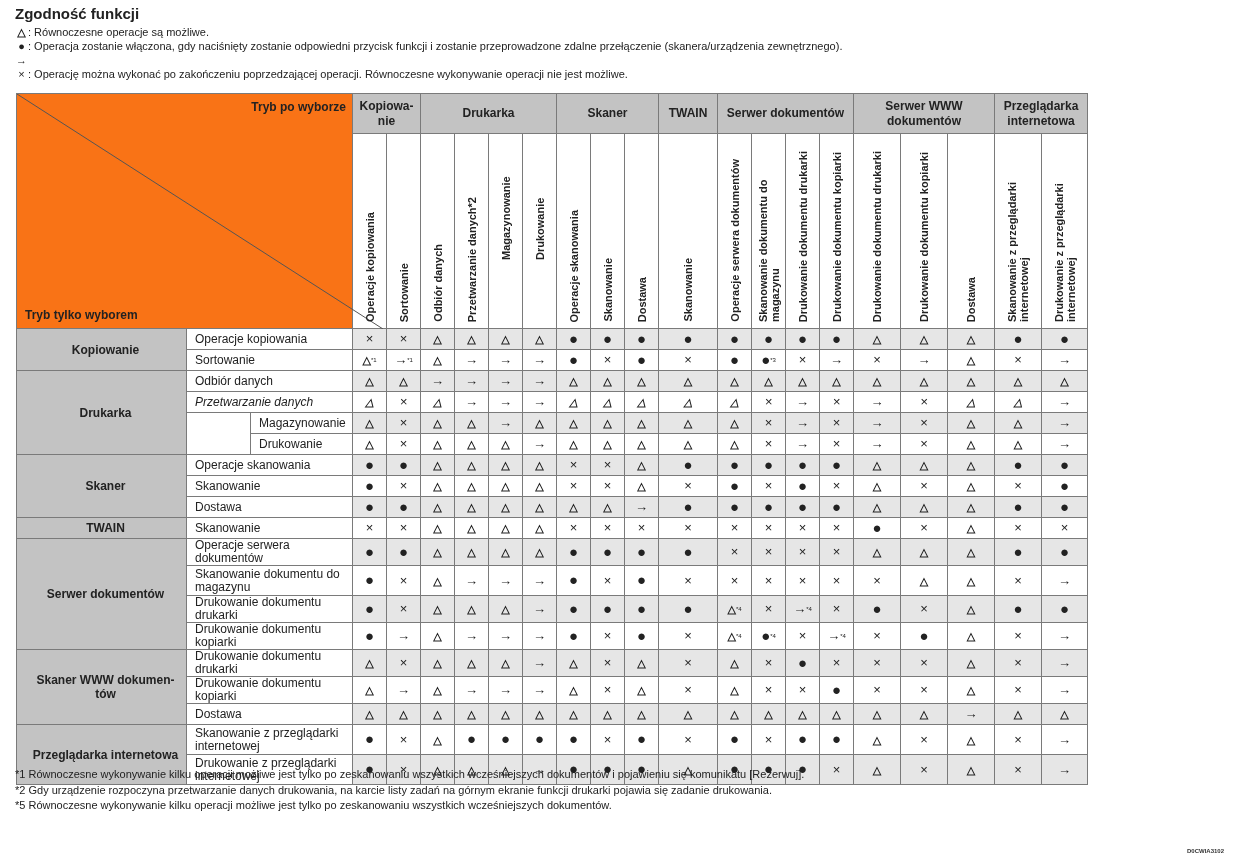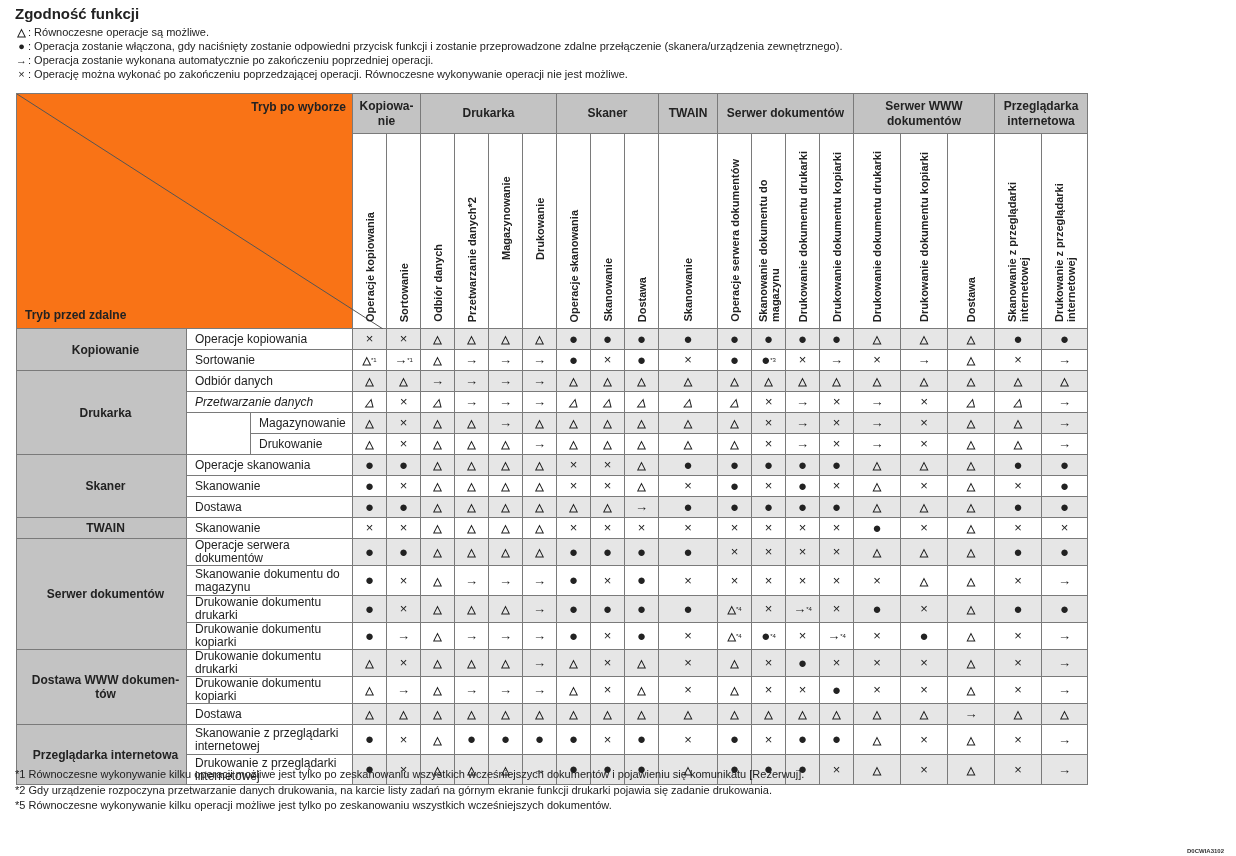--- a/index.html
+++ b/index.html
@@ -42,21 +42,20 @@
   <div class="row">
       <span class="sym">△</span>
       <span>: Równoczesne operacje są możliwe.</span>
     </div>
   <div class="row">
       <span class="sym">●</span>
       <span>: Operacja zostanie włączona, gdy naciśnięty zostanie odpowiedni przycisk funkcji i zostanie przeprowadzone zdalne przełączenie (skanera/urządzenia zewnętrznego).</span>
     </div>
   <div class="row">
       <span class="sym">→</span>
-      <span>: Operacja zostanie wykonana automatycznie po zakończeniu poprzedniej operacji.</span>
     </div>
   <div class="row">
       <span class="sym x">×</span>
       <span>: Operację można wykonać po zakończeniu poprzedzającej operacji. Równoczesne wykonywanie operacji nie jest możliwe.</span>
     </div>
 </div>
 
 <table class="grid" id="grid">
   <colgroup id="cols">
       <col style="width: 170px;">
@@ -82,21 +81,21 @@
       <col style="width: 47px;">
       <col style="width: 46px;">
     </colgroup>
   <thead id="thead">
       <tr style="height: 40px;">
         <th class="corner" colspan="3" rowspan="2">
           <svg width="366" height="235">
             <line x1="0" y1="0" x2="366" y2="235" stroke="#555" stroke-width="1"></line>
           </svg>
           <span class="after">Tryb po wyborze</span>
-          <span class="before">Tryb przed zdalne</span>
+          <span class="before">Tryb tylko wyborem</span>
         </th>
         <th class="grp" colspan="2" style="white-space: pre-line;">Kopiowa-
 nie</th>
         <th class="grp" colspan="4" style="white-space: pre-line;">Drukarka</th>
         <th class="grp" colspan="3" style="white-space: pre-line;">Skaner</th>
         <th class="grp" colspan="1" style="white-space: pre-line;">TWAIN</th>
         <th class="grp" colspan="4" style="white-space: pre-line;">Serwer dokumentów</th>
         <th class="grp" colspan="3" style="white-space: pre-line;">Serwer WWW dokumentów</th>
         <th class="grp" colspan="2" style="white-space: pre-line;">Przeglądarka internetowa</th>
       </tr>
@@ -470,21 +469,21 @@
         <td class="cell"><span class="dot">●</span><sup>*4</sup></td>
         <td class="cell"><span class="crs">×</span></td>
         <td class="cell"><span class="arr">→</span><sup>*4</sup></td>
         <td class="cell"><span class="crs">×</span></td>
         <td class="cell"><span class="dot">●</span></td>
         <td class="cell"><span class="tri">△</span></td>
         <td class="cell"><span class="crs">×</span></td>
         <td class="cell"><span class="arr">→</span></td>
       </tr>
       <tr style="height: 21px;">
-        <td class="rgrp" rowspan="3" style="white-space: pre-line;">Dostawa WWW dokumen-
+        <td class="rgrp" rowspan="3" style="white-space: pre-line;">Skaner WWW dokumen-
 tów</td>
         <td class="rlbl" colspan="2">Drukowanie dokumentu drukarki</td>
         <td class="cell shade"><span class="tri">△</span></td>
         <td class="cell shade"><span class="crs">×</span></td>
         <td class="cell shade"><span class="tri">△</span></td>
         <td class="cell shade"><span class="tri">△</span></td>
         <td class="cell shade"><span class="tri">△</span></td>
         <td class="cell shade"><span class="arr">→</span></td>
         <td class="cell shade"><span class="tri">△</span></td>
         <td class="cell shade"><span class="crs">×</span></td>

